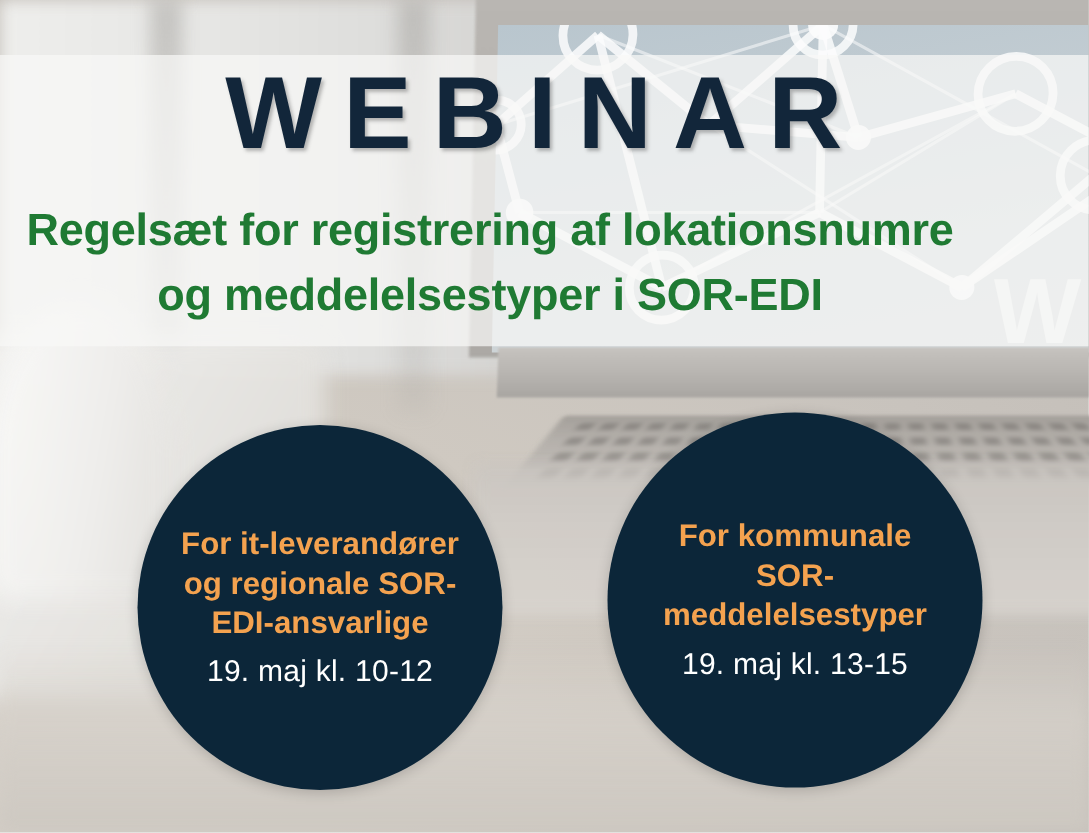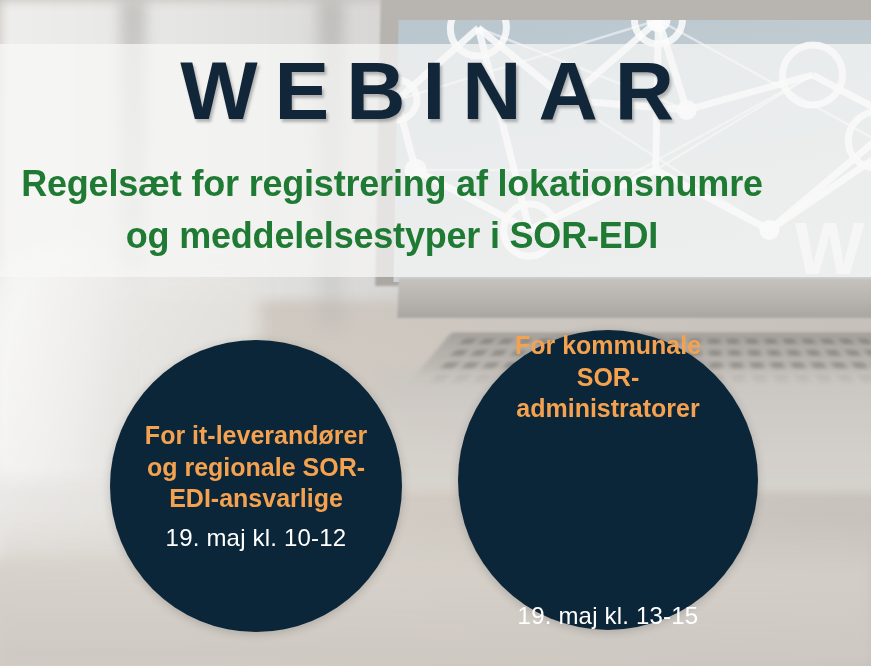--- a/index.html
+++ b/index.html
@@ -136,21 +136,21 @@
     border-radius:50%;
     background:#0c2639;
     display:flex;
     flex-direction:column;
     align-items:center;
     justify-content:center;
     text-align:center;
     box-shadow:0 2px 10px rgba(0,0,0,.18);
   }
   .bubble-left{left:110px;top:340px;width:292px;height:292px;align-items:center;}
-  .bubble-right{left:458px;top:330px;width:300px;height:300px;justify-content:space-between;}
+  .bubble-right{left:486px;top:330px;width:300px;height:300px;}
 
   .bubble-head{
     color:#f4a24f;
     font-weight:bold;
     font-size:25px;
     line-height:1.26;
     padding:0 26px;
   }
   .bubble-right .bubble-head{font-size:25px;padding:0 30px;}
   .bubble-date{
@@ -252,18 +252,18 @@
       <span>For it-leverandører</span><br>
       <span>og regionale SOR-</span><br>
       <span>EDI-ansvarlige</span>
     </div>
     <div class="bubble-date">19. maj kl. 10-12</div>
   </div>
 
   <div class="bubble bubble-right">
     <div class="bubble-head">
       <span>For kommunale SOR-</span><br>
-      <span>administratorer</span>
+      <span>meddelelsestyper</span>
     </div>
     <div class="bubble-date">19. maj kl. 13-15</div>
   </div>
 
 </div>
 
 </body></html>

